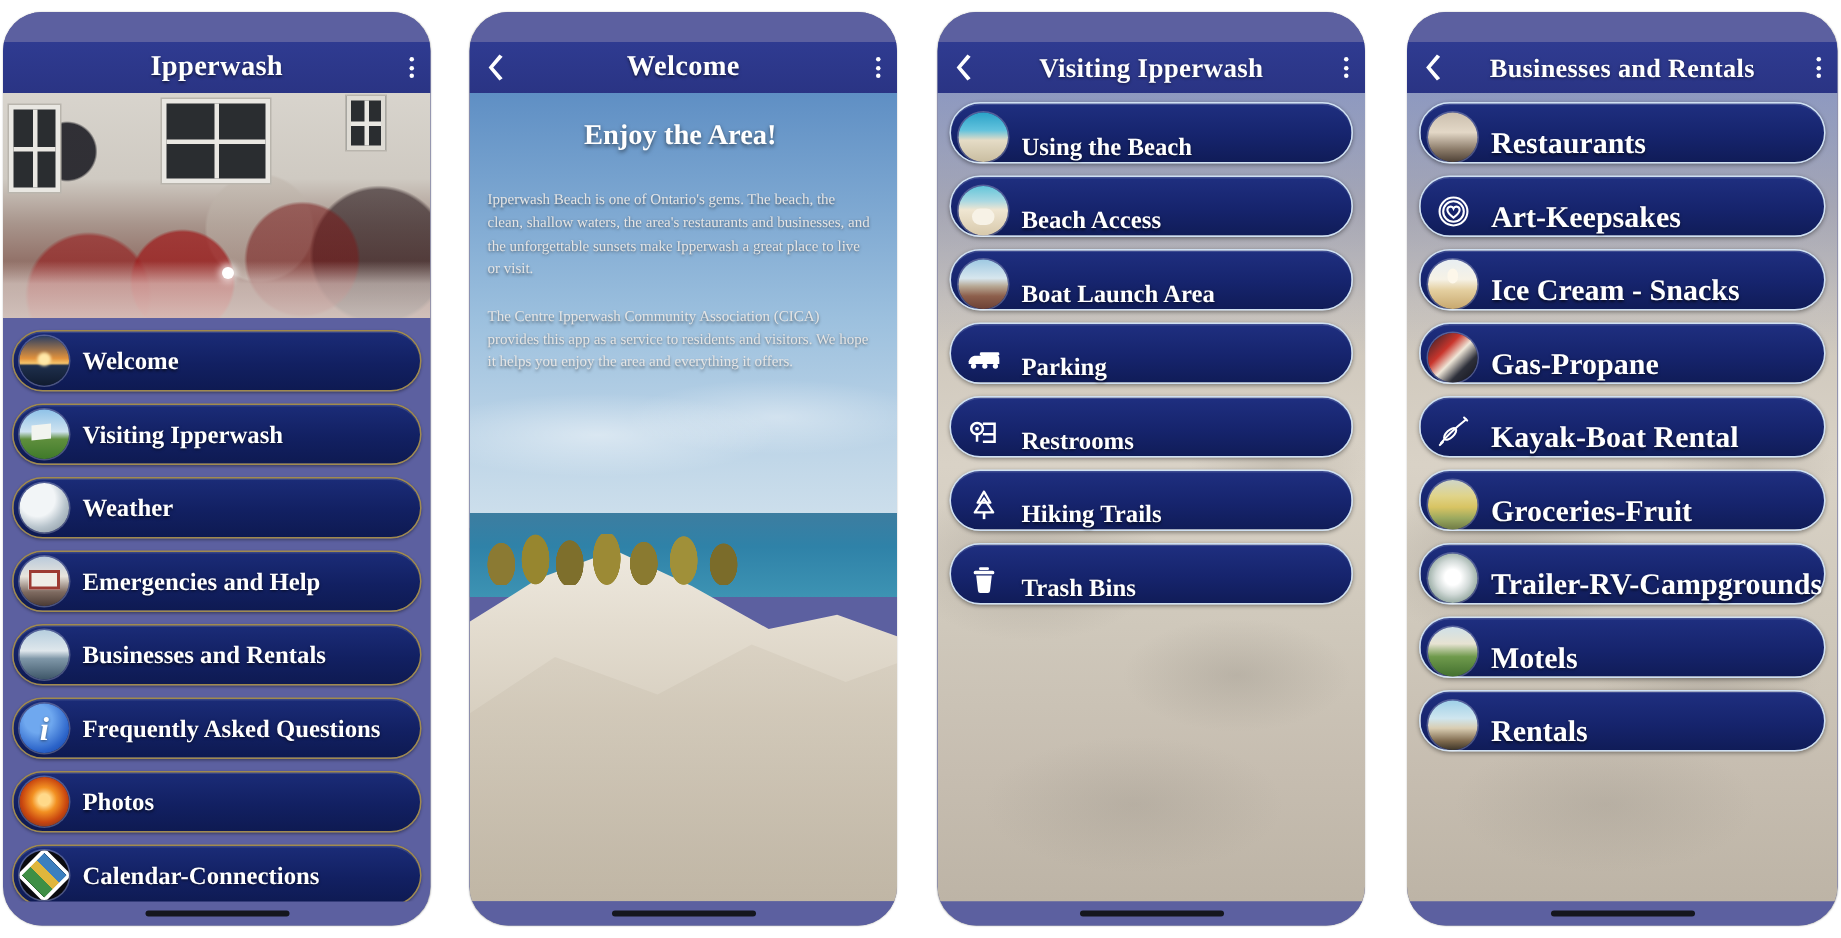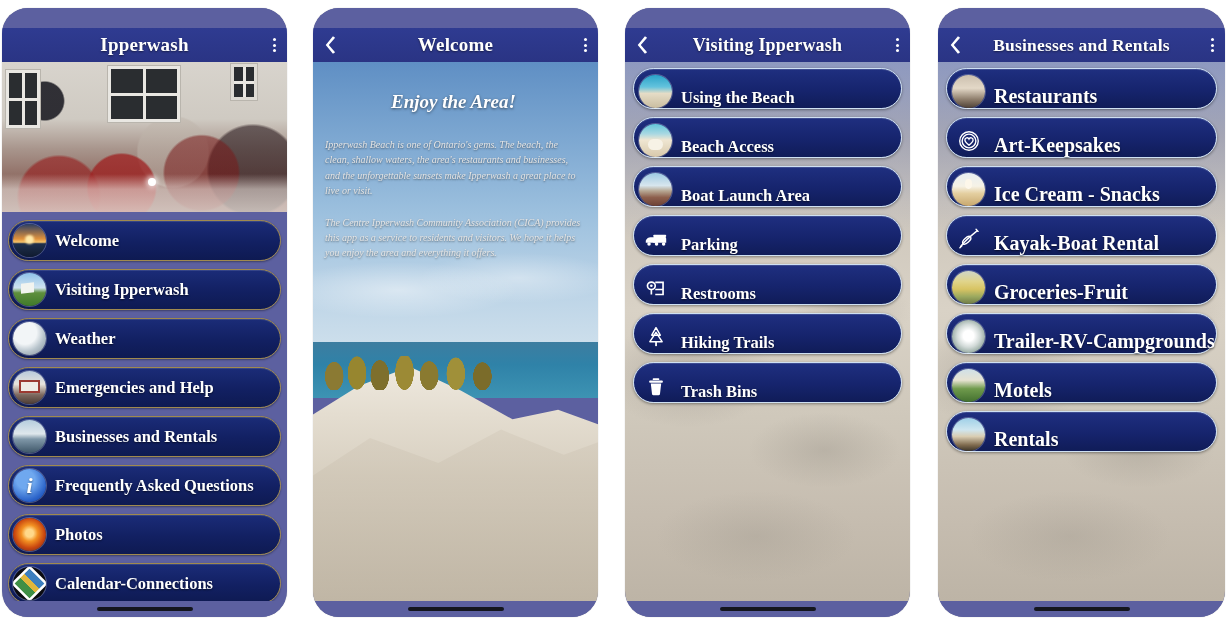--- a/index.html
+++ b/index.html
@@ -206,21 +206,21 @@
       radial-gradient(ellipse 8% 70% at 8% 60%, #8b7a33 0 60%, rgba(0,0,0,0) 62%),
       radial-gradient(ellipse 8% 80% at 20% 50%, #97862f 0 60%, rgba(0,0,0,0) 62%),
       radial-gradient(ellipse 8% 75% at 32% 58%, #7e6f2c 0 60%, rgba(0,0,0,0) 62%),
       radial-gradient(ellipse 8% 85% at 45% 48%, #9c8a35 0 60%, rgba(0,0,0,0) 62%),
       radial-gradient(ellipse 8% 70% at 58% 58%, #8a7a30 0 60%, rgba(0,0,0,0) 62%),
       radial-gradient(ellipse 8% 78% at 72% 52%, #a09039 0 60%, rgba(0,0,0,0) 62%),
       radial-gradient(ellipse 8% 68% at 86% 60%, #7b6c2a 0 60%, rgba(0,0,0,0) 62%);
     filter: blur(.4px);
   }
   .welcome-overlay {
-    position:absolute; left:0; top:15px; width:100%; padding: 14px 16px 0 12px; font-style: italic;
+    position:absolute; left:0; top:4px; width:100%; padding: 14px 16px 0 12px;
   }
   .welcome-title {
     text-align:center; color:#ffffff; font-size:19px; font-weight:700;
     text-shadow: 0 1px 3px rgba(0,0,0,.55); margin-bottom: 24px;
   }
   .welcome-p {
     color:#e5e5e5; font-size:10px; line-height:15.4px;
     text-shadow: 0 1px 2px rgba(0,0,0,.5);
     margin-bottom: 16px;
     font-weight:400;
@@ -501,20 +501,24 @@
                 </g>
               </svg>
           </div>
           <span class="mi-label">Art-Keepsakes</span>
         </div>
         <div class="item-3">
           <div class="thumb t-icecream"></div>
           <span class="mi-label">Ice Cream - Snacks</span>
         </div>
         <div class="item-3">
+          <div class="thumb t-gas"></div>
+          <span class="mi-label">Gas-Propane</span>
+        </div>
+        <div class="item-3">
           <div class="thumb t-kayak">
             <svg class="ic-svg" viewBox="0 0 28 28">
                 <g fill="none" stroke="#ffffff" stroke-width="1.5" stroke-linecap="round">
                   <path d="M5 22 C9 17 18 9 23 5"></path>
                   <ellipse cx="11.6" cy="15.4" rx="5.4" ry="2.6" transform="rotate(-43 11.6 15.4)"></ellipse>
                   <path d="M4.2 23.4 L6.4 21.2"></path>
                   <path d="M21.6 3.6 L23.8 5.8"></path>
                 </g>
               </svg>
           </div>

